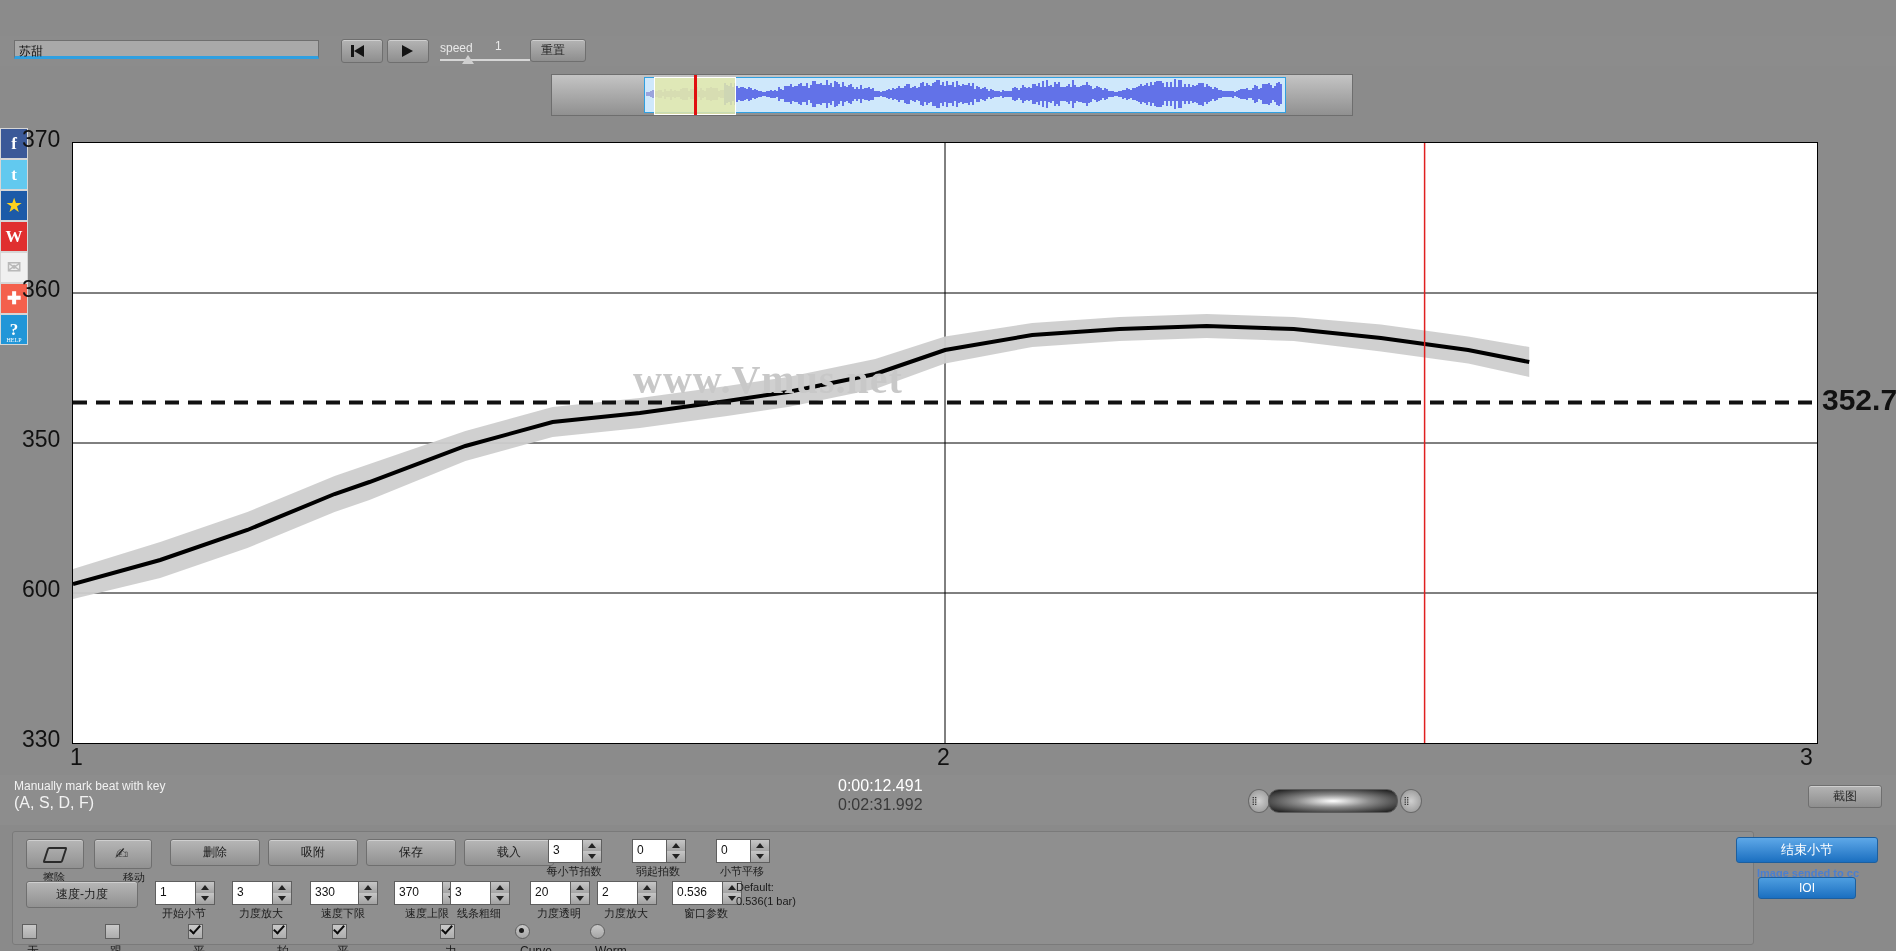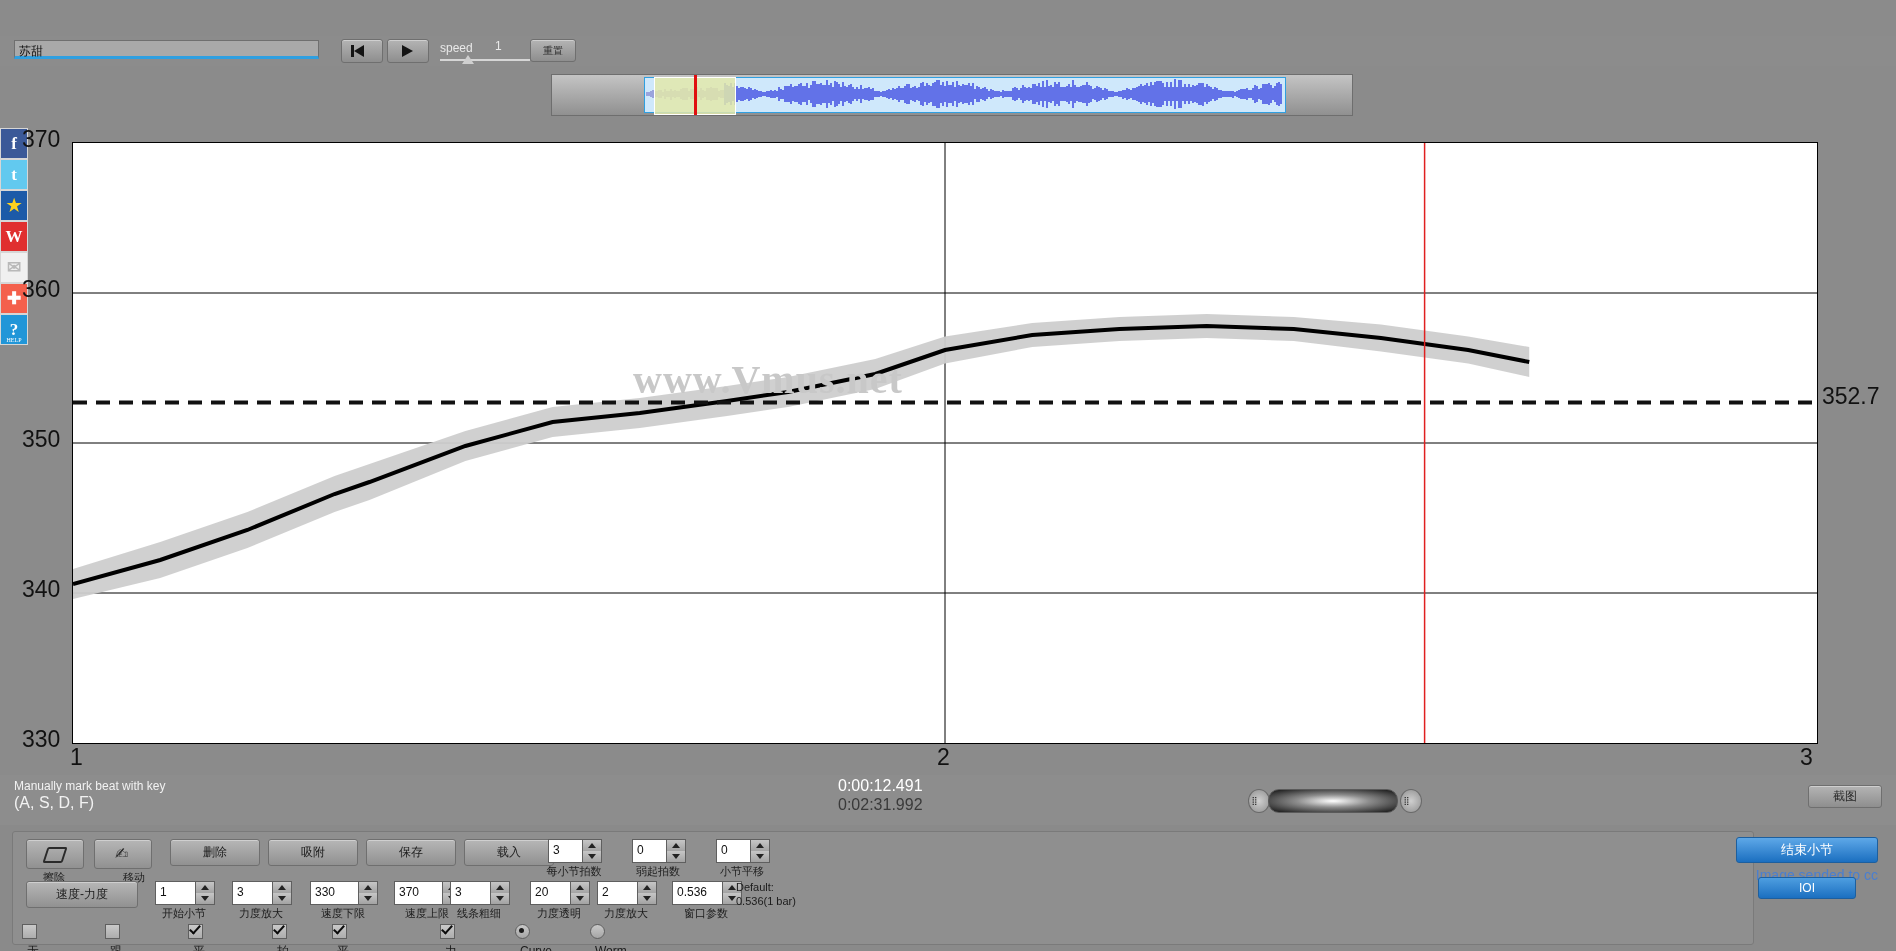--- a/index.html
+++ b/index.html
@@ -56,40 +56,40 @@
   .prevbar{position:absolute;left:9px;top:5px;width:3px;height:12px;background:#141414;}
   .playglyph{position:absolute;left:14px;top:5px;width:0;height:0;
     border-top:6px solid transparent;border-bottom:6px solid transparent;border-left:11px solid #141414;}
   #speed-label{position:absolute;left:440px;top:5px;font-size:12px;color:#e9e9e9;}
   #speed-val{position:absolute;left:495px;top:3px;font-size:12px;color:#e9e9e9;}
   #speed-track{position:absolute;left:440px;top:23px;width:90px;height:2px;background:#d6d6d6;cursor:pointer;}
   #speed-knob{position:absolute;left:462px;top:19px;width:0;height:0;
     border-left:6px solid transparent;border-right:6px solid transparent;border-bottom:9px solid #cfcfcf;cursor:pointer;}
   #b-reset{position:absolute;left:530px;top:3px;width:44px;height:21px;border:1px solid #6f6f6f;border-radius:3px;
     background:linear-gradient(#b4b4b4,#8e8e8e);box-shadow:inset 0 1px 0 #cfcfcf;
-    font-size:10px;line-height:21px;text-align:center;color:#2a2a2a;cursor:pointer;}
+    font-size:12px;line-height:21px;text-align:left;color:#2a2a2a;cursor:pointer;padding-left:10px;}
 
   
   .ovwrap{position:absolute;left:551px;top:74px;width:800px;height:40px;
     background:linear-gradient(#c4c4c4,#909090);border:1px solid #6e6e6e;cursor:pointer;}
   .ovclip{position:absolute;left:92px;top:2px;width:640px;height:34px;background:#cfe8fb;border:1px solid #2f9fe0;}
   .ovsel{position:absolute;left:102px;top:2px;width:80px;height:36px;background:rgba(226,232,170,.85);border:1px solid #ffffff;}
   .ovplay{position:absolute;left:142px;top:0px;width:3px;height:40px;background:#e01010;}
   .ovwave{position:absolute;left:94px;top:3px;width:636px;height:32px;overflow:hidden;}
   .ovbar{position:absolute;bottom:0;width:2px;background:#6272e8;}
 
   
   .chart{position:absolute;left:72px;top:142px;width:1744px;height:600px;
     background:#ffffff;border:1px solid #000;}
   .plotarea{position:absolute;inset:0;overflow:hidden;}
   .ytick{position:absolute;right:1822px;font-size:23px;color:#111;text-align:right;white-space:nowrap;}
   .xtick{position:absolute;font-size:23px;color:#111;}
   .wm{position:absolute;left:640px;top:430px;font-size:40px;font-weight:bold;color:#c8c8c8;
     font-family:"Liberation Serif",serif;letter-spacing:1px;}
-  #dash-label{position:absolute;left:1822px;top:383px;font-size:23px;color:#111;}
+  #dash-label{position:absolute;left:1822px;top:383px;font-size:30px;color:#111;font-weight:bold;}
 
   
   .status{position:absolute;left:0;top:775px;width:1896px;height:50px;background:#8d8d8d;}
   #hint1{position:absolute;left:14px;top:4px;font-size:12px;color:#f2f2f2;}
   #hint2{position:absolute;left:14px;top:19px;font-size:16px;color:#f2f2f2;}
   #time-cur{position:absolute;left:838px;top:2px;font-size:16px;color:#ffffff;}
   #time-tot{position:absolute;left:838px;top:21px;font-size:16px;color:#3a3a3a;}
   #vol-wrap{position:absolute;left:1248px;top:12px;width:180px;height:26px;}
   #vol-track{position:absolute;left:20px;top:2px;width:128px;height:22px;border-radius:11px;
     background:radial-gradient(ellipse at 50% 50%, #ffffff 0%, #8d8d8d 40%, #1b1b1b 95%);
@@ -144,21 +144,21 @@
   .cbitem .box.on:after{content:"";position:absolute;left:3px;top:-2px;width:4px;height:9px;
     border:solid #0c0c0c;border-width:0 2px 2px 0;transform:rotate(42deg);}
   .cbitem .txt{font-size:12px;color:#1a1a1a;margin-left:5px;}
   .radio{position:relative;display:inline-block;width:13px;height:13px;border-radius:50%;vertical-align:-2px;
     background:linear-gradient(#c9c9c9,#a5a5a5);border:1px solid #5f5f5f;cursor:pointer;}
   .radio.on:after{content:"";position:absolute;left:3px;top:3px;width:5px;height:5px;border-radius:50%;background:#1a1a1a;}
 
   
   #b-share{position:absolute;right:18px;top:12px;width:140px;height:24px;border:1px solid #1d5f9e;border-radius:3px;
     background:linear-gradient(#5ea8e8,#1b6fc0);color:#fff;font-size:13px;line-height:24px;text-align:center;cursor:pointer;}
-  #share-msg1{position:absolute;right:18px;top:42px;width:140px;text-align:right;font-size:14px;color:#4a7fd0;}
+  #share-msg1{position:absolute;right:18px;top:42px;width:140px;text-align:center;font-size:11px;color:#4a7fd0;font-weight:bold;}
   #share-msg2{position:absolute;right:18px;top:56px;width:140px;text-align:center;font-size:11px;color:#4a7fd0;}
   #b-ioi{position:absolute;right:40px;top:52px;width:96px;height:20px;border:1px solid #1d5f9e;border-radius:3px;
     background:linear-gradient(#4e9ee0,#1b6fc0);color:#fff;font-size:12px;line-height:20px;text-align:center;cursor:pointer;}
 
   
   .rail{position:absolute;left:0;top:128px;width:30px;}
   .soc{position:relative;width:28px;height:31px;border:1px solid #d6d6d6;box-sizing:border-box;cursor:pointer;
     font-size:17px;font-weight:bold;color:#fff;text-align:center;line-height:29px;font-family:"Liberation Serif",serif;}
   #soc-fb{background:#3b5998;}
   #soc-tw{background:#62c9ef;}
@@ -540,21 +540,21 @@
           <path d="M0 425.99999999999966 L87.20000000000007 399.00000000000034 L174.39999999999995 369.00000000000034 L261.6 332.99999999999983 L296.4800000000001 320.99999999999966 L392.4 287.99999999999983 L479.6 264.00000000000034 L566.8 255 L654 242.99999999999983 L715.0400000000001 234.00000000000034 L802.2399999999999 215.99999999999966 L872 193.49999999999966 L959.2 180 L1046.4 174.00000000000034 L1133.6 170.99999999999966 L1220.8 174.00000000000034 L1308 181.50000000000034 L1395.2 193.49999999999966 L1456.24 204.00000000000034 L1456.24 234.00000000000034 L1395.2 220.49999999999983 L1308 208.49999999999966 L1220.8 197.99999999999983 L1133.6 195 L1046.4 197.99999999999983 L959.2 204.00000000000034 L872 220.49999999999983 L802.2399999999999 245.99999999999966 L715.0400000000001 264.00000000000034 L654 272.99999999999983 L566.8 285 L479.6 294.00000000000034 L392.4 317.99999999999983 L296.4800000000001 357.00000000000017 L261.6 369.00000000000034 L174.39999999999995 405 L87.20000000000007 435 L0 455.99999999999966 Z" fill="#cdcdcd" stroke="none" opacity="0.95"></path>
           <path d="M0 440.99999999999966 L87.20000000000007 417.00000000000017 L174.39999999999995 387.00000000000017 L261.6 350.99999999999966 L296.4800000000001 339.00000000000034 L392.4 302.99999999999983 L479.6 279.00000000000034 L566.8 270 L654 257.99999999999983 L715.0400000000001 249.00000000000034 L802.2399999999999 230.99999999999966 L872 207.00000000000017 L959.2 192.00000000000017 L1046.4 185.99999999999966 L1133.6 182.99999999999983 L1220.8 185.99999999999966 L1308 195 L1395.2 207.00000000000017 L1456.24 219.00000000000034" fill="none" stroke="#000" stroke-width="4"></path>
           <line x1="0" y1="259.50000000000017" x2="1744" y2="259.50000000000017" stroke="#111" stroke-width="4" stroke-dasharray="14 9"></line>
           <line x1="1351.6" y1="0" x2="1351.6" y2="600" stroke="#e02020" stroke-width="1.5"></line>
         </svg>
     </div>
     <div class="wm" style="left:560px;top:213px;text-align:right;">www.Vmus.net</div>
   </div>
   <div id="chart-ticks">
       <div class="ytick" style="left: 22px; top: 726px; right: auto;">330</div>
-      <div class="ytick" style="left: 22px; top: 576px; right: auto;">340</div>
+      <div class="ytick" style="left: 22px; top: 576px; right: auto;">600</div>
       <div class="ytick" style="left: 22px; top: 426px; right: auto;">350</div>
       <div class="ytick" style="left: 22px; top: 276px; right: auto;">360</div>
       <div class="ytick" style="left: 22px; top: 126px; right: auto;">370</div>
       <div class="xtick" style="left: 70px; top: 744px;">1</div>
       <div class="xtick" style="left: 937px; top: 744px;">2</div>
       <div class="xtick" style="left: 1800px; top: 744px;">3</div>
     </div>
   <div id="dash-label">352.7</div>
 
   <div class="status">

